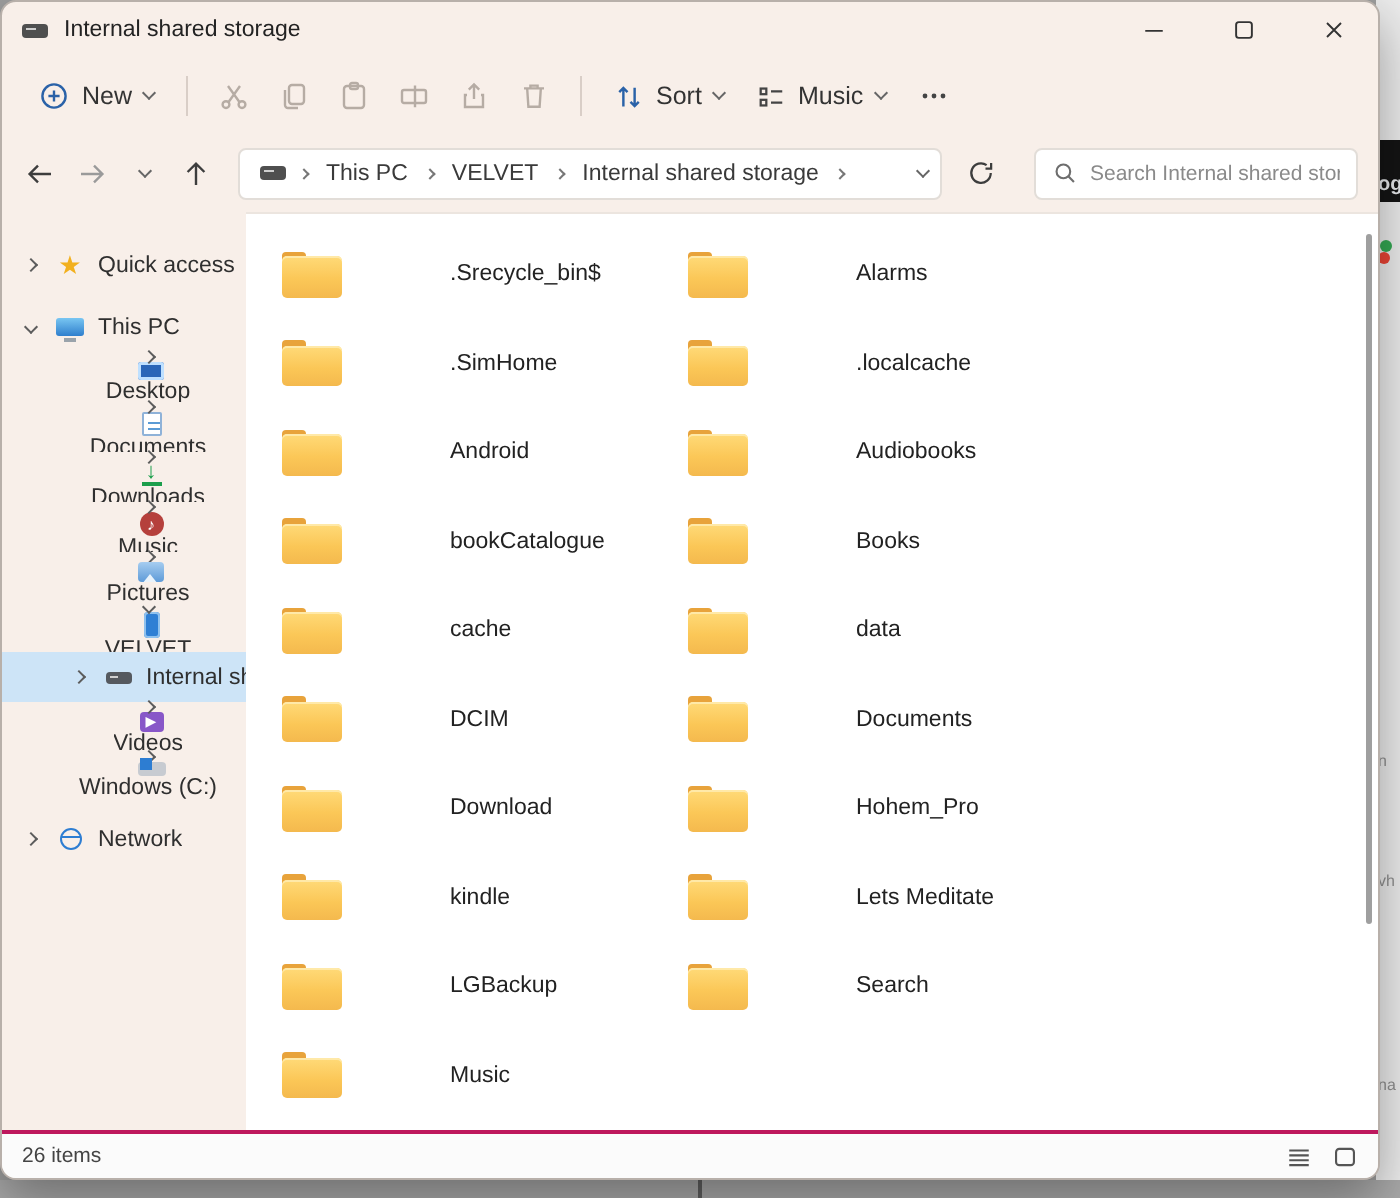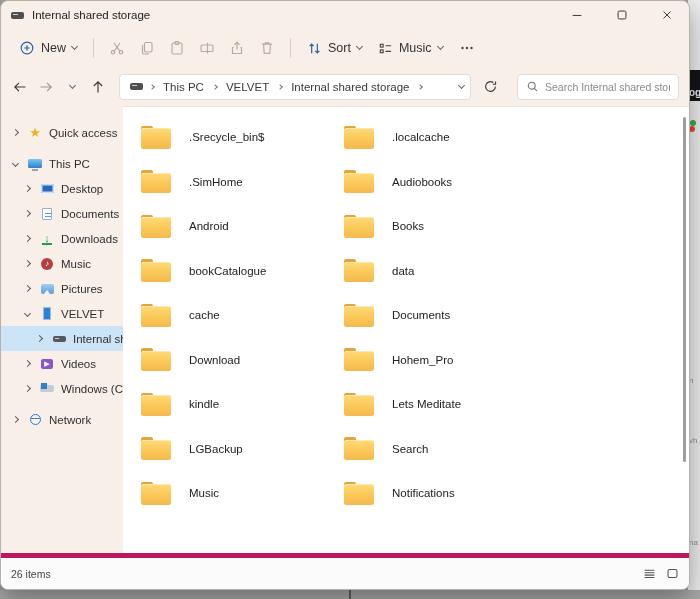--- a/index.html
+++ b/index.html
@@ -59,21 +59,21 @@
 
   
   .main { flex:1; display:flex; min-height:0; }
   .sidebar { width:122px; flex:none; padding-top:14px; overflow:hidden; }
   .srow { height:25px; display:flex; align-items:center; font-size:11.5px; color:#2f2f2f; }
   .srow.gap { margin-top:6px; }
   .srow.sel { background:#cde4f7; }
   .chev { width:5px; height:5px; border-right:1.2px solid #5c5c5c; border-bottom:1.2px solid #5c5c5c;
     transform:rotate(-45deg); flex:none; }
   .chev.down { transform:rotate(45deg); }
-  .lvl0 { padding-left:12px; } .lvl1 { padding-left:24px; } .lvl2 { padding-left:36px; }
+  .lvl0 { padding-left:12px; } .lvl1 { padding-left:24px;flex-direction:column; } .lvl2 { padding-left:36px; }
   .sic { width:16px; display:flex; justify-content:center; align-items:center; margin:0 6px 0 9px; flex:none; }
   .slabel { white-space:nowrap; overflow:hidden; }
 
   
   .ic-star { color:#f2b01e; font-size:13px; line-height:13px; }
   .ic-mon { width:14px; height:9px; border-radius:1.5px; background:linear-gradient(#79c6f2,#2f7fcd); position:relative; }
   .ic-mon::after { content:""; position:absolute; left:4px; bottom:-3px; width:6px; height:2px; background:#9aa3ab; }
   .ic-desk { width:13px; height:9px; border-radius:1.5px; background:#2b66b8; box-shadow:inset 0 0 0 1.5px #bfe0ff; }
   .ic-doc { width:10px; height:12px; background:#fff; border:1px solid #8fb2d8; border-radius:1px;
     background-image:repeating-linear-gradient(#fff 0 2px, #5b9bd5 2px 3px); background-size:6px 100%;
@@ -97,25 +97,25 @@
 
   
   .file-area { flex:1; background:#fff; border-top:1px solid #ece5df; position:relative; overflow:hidden; }
   .file-grid { display:grid; grid-auto-flow:column; grid-template-rows:repeat(11, 44.5px);
     grid-template-columns:203px 203px; padding:8px 0 0 18px; }
   .file-item { display:flex; align-items:center; gap:18px; }
   .folder { width:30px; height:23px; position:relative; flex:none; }
   .folder .tab { position:absolute; left:0; top:0; width:12px; height:7px; background:#e8a33b; border-radius:2px 2px 0 0; }
   .folder .body { position:absolute; left:0; right:0; top:2.5px; bottom:0; border-radius:2.5px;
     background:linear-gradient(#ffda78, #fbc757 55%, #f4b94e); box-shadow:inset 0 1px 0 #ffe9a8; }
-  .file-label { font-size:11.5px; color:#222; white-space:nowrap; }
+  .file-label { font-size:11.5px; color:#222; white-space:nowrap;margin-left:36px; }
   .scrollbar-v { position:absolute; right:3px; top:10px; width:3px; height:345px; background:#9f9f9f; border-radius:2px; }
 
   
-  .statusbar { height:36px; flex:none; background:#fbfbfb; border-top:5px solid #be185d;
+  .statusbar { height:24px; flex:none; background:#fbfbfb; border-top:2px solid #be185d;
     display:flex; align-items:center; padding:0 10px; }
   .status-count { font-size:10.5px; color:#444; }
   .status-views { margin-left:auto; display:flex; gap:10px; color:#555; }
   .status-views span { display:flex; }
 </style>
 </head>
 <body>
 
 <div class="desktop">
 
@@ -397,20 +397,27 @@
             </div>
 
             <div class="file-item">
               <span class="folder">
                 <span class="tab"></span>
                 <span class="body"></span>
               </span>
               <span class="file-label">cache</span>
             </div>
 
+            <div class="file-item">
+              <span class="folder">
+                <span class="tab"></span>
+                <span class="body"></span>
+              </span>
+              <span class="file-label">DCIM</span>
+            </div>
 
             <div class="file-item">
               <span class="folder">
                 <span class="tab"></span>
                 <span class="body"></span>
               </span>
               <span class="file-label">Download</span>
             </div>
 
             <div class="file-item">
@@ -507,27 +514,20 @@
             </div>
 
             <div class="file-item">
               <span class="folder">
                 <span class="tab"></span>
                 <span class="body"></span>
               </span>
               <span class="file-label">Search</span>
             </div>
 
-            <div class="file-item">
-              <span class="folder">
-                <span class="tab"></span>
-                <span class="body"></span>
-              </span>
-              <span class="file-label">Notifications</span>
-            </div>
 
             <div class="file-item">
               
               
             </div>
           </div>
         <div class="scrollbar-v"></div>
       </div>
     </div>
 

